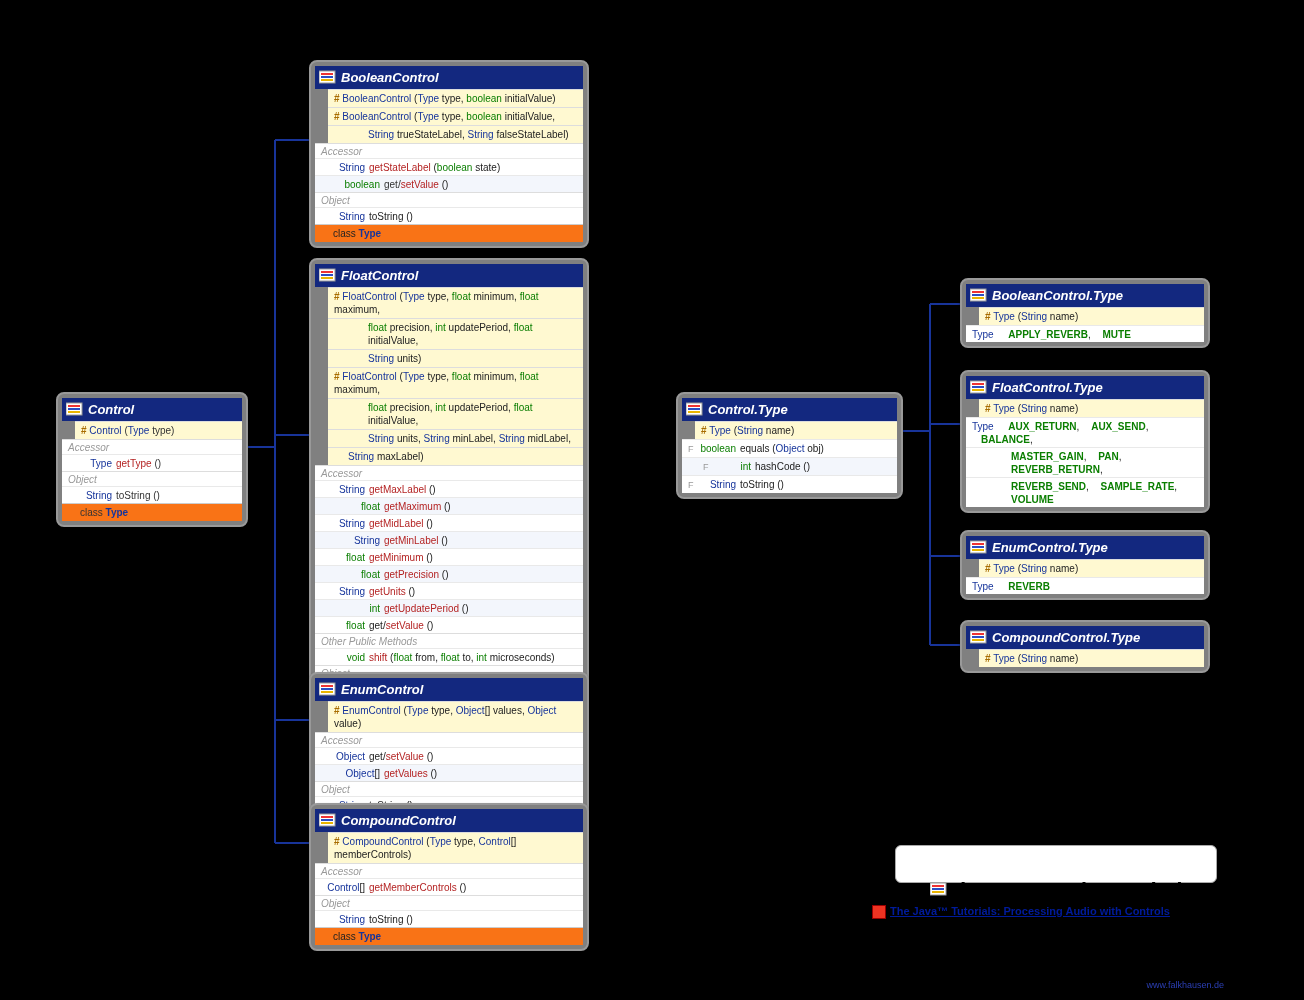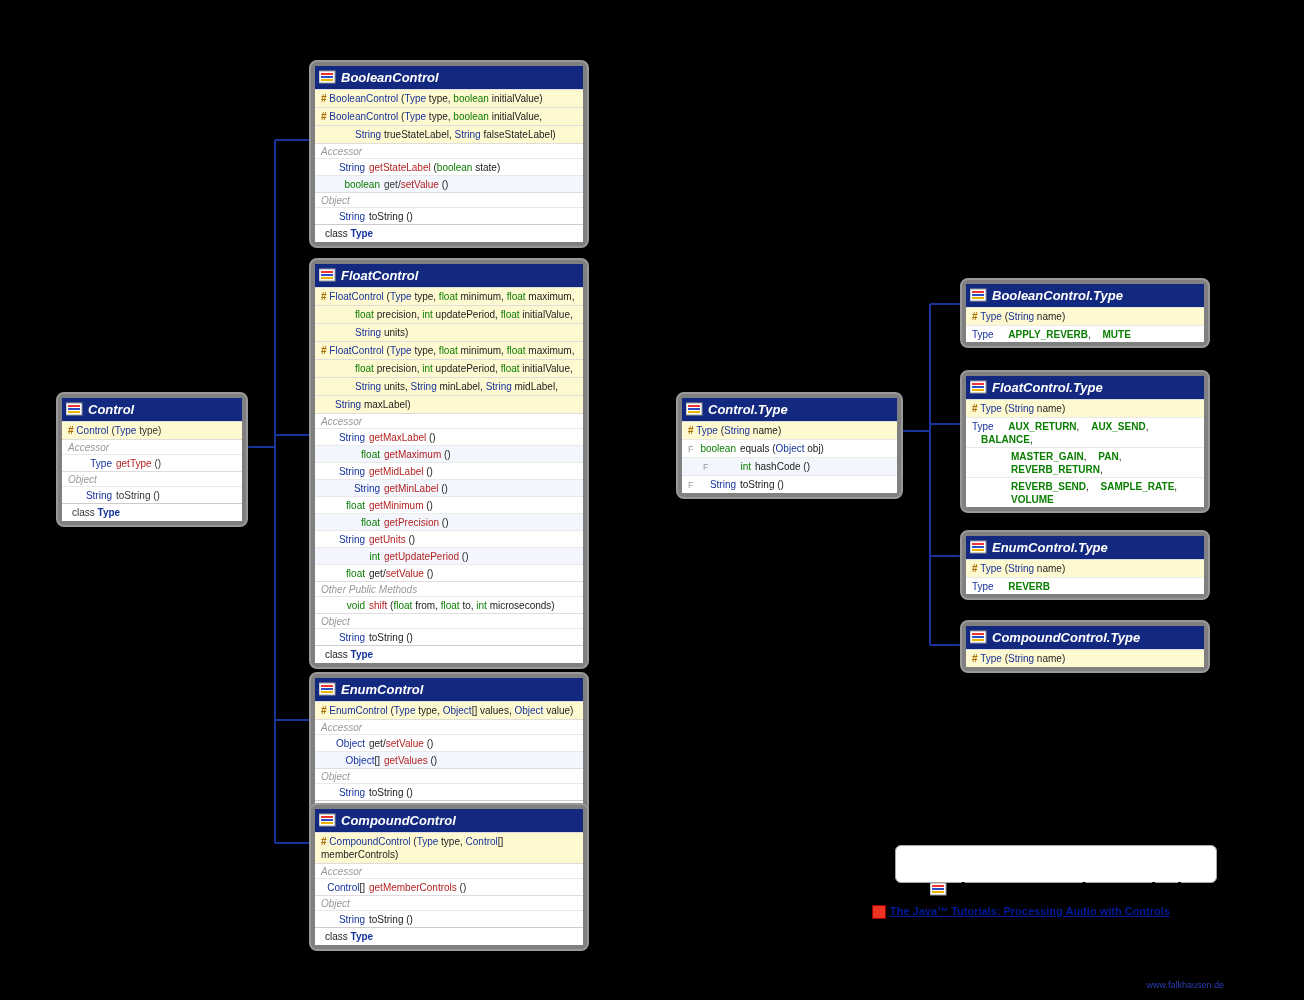--- a/index.html
+++ b/index.html
@@ -1,23 +1,23 @@
 <!DOCTYPE html>
 <html><head>
 <meta charset="utf-8">
 <style>
   body { margin: 0; background: #000; font-family: Arial, Helvetica, sans-serif; font-size: 10px; color: #222; width: 1304px; height: 1000px; position: relative; }
   .box { position: absolute; border: 2px solid #999; border-radius: 8px; padding: 4px; background: #808080; box-shadow: 0 2px 3px rgba(0,0,0,0.5); }
   .title { background: #13287f; color: #fff; font-weight: bold; font-style: italic; font-size: 13px; padding: 4px 8px 4px 26px; position: relative; }
   .title svg { position: absolute; left: 4px; top: 3px; }
-  .ctor-row { background: #fff9d1; padding: 2px 6px; border-top: 1px solid #ddd; line-height: 13px; }
+  .ctor-row { background: #fff9d1; padding: 2px 6px; border-top: 1px solid #ddd; line-height: 13px; margin-left: 13px; }
   .row { background: #fff; padding: 1.5px 6px; border-top: 1px solid #e9e9e9; line-height: 13px; }
   .row.alt { background: #f3f6fc; padding-left: 21px; }
   .sect { background: #fff; padding: 1.5px 6px; border-top: 1px solid #ddd; color: #999; font-style: italic; }
-  .inner { background: #ffffff; padding: 3px 10px; border-top: 1px solid #ccc; }
+  .inner { background: #f97316; padding: 3px 18px; border-top: 1px solid #ccc; }
   .hash { color: #a86c00; font-weight: bold; }
   .prim{ color: #0a7e00; }
   .ty  { color: #16349b; }
   .mth { color: #b42323; }
   .pln { color: #333; }
   .st  { color: #0a7e00; font-weight: bold; margin-left: 9px; }
   .ret { display: inline-block; text-align: right; width: 44px; padding-right: 4px; }
   .mod { display: inline-block; width:10px; color:#999; font-size:9px; }
   svg.conn { position: absolute; left:0; top:0; pointer-events:none; }
   .pkg { position:absolute; color:#000; font-weight:bold; font-style:italic; font-size:22px;margin-top:28px; }

